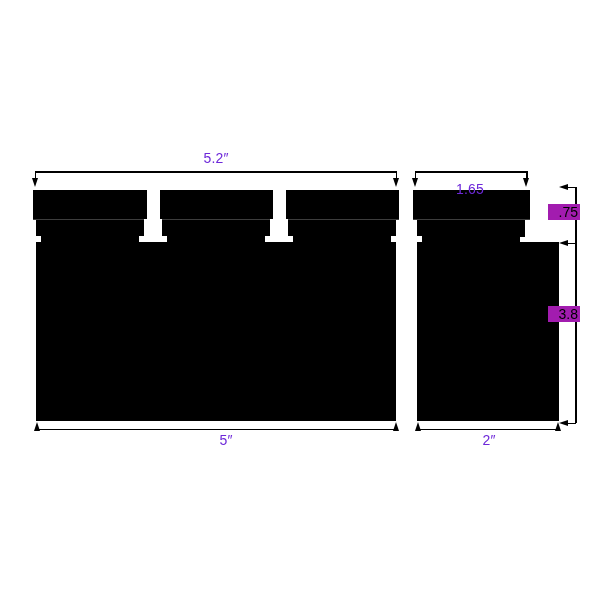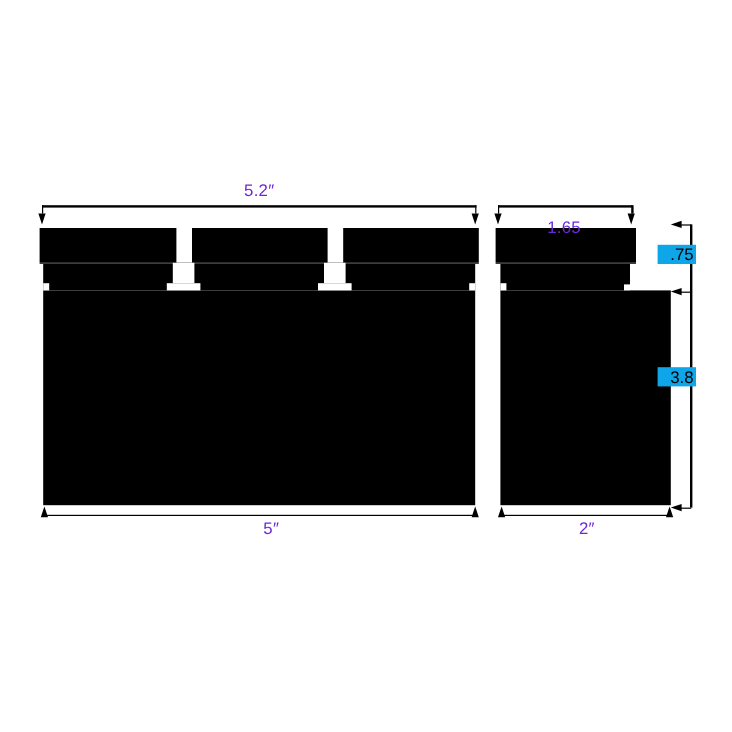--- a/index.html
+++ b/index.html
@@ -10,21 +10,21 @@
   .blk{position:absolute;background:#000;}
   .wht{position:absolute;background:#fff;}
   .seam{position:absolute;height:1px;background:#3d3d3d;}
   .dline{position:absolute;background:#000;}
   .hline{height:1.5px;}
   .vline{width:1.5px;}
   .arrow-down{position:absolute;width:0;height:0;border-left:3.5px solid transparent;border-right:3.5px solid transparent;border-top:9px solid #000;}
   .arrow-up{position:absolute;width:0;height:0;border-left:3.5px solid transparent;border-right:3.5px solid transparent;border-bottom:9px solid #000;}
   .arrow-left{position:absolute;width:0;height:0;border-top:3.5px solid transparent;border-bottom:3.5px solid transparent;border-right:9px solid #000;}
   .dim-label{position:absolute;font-size:14px;line-height:16px;text-align:center;color:#6d28d9;letter-spacing:0.2px;}
-  .dim-label-side{position:absolute;font-size:14px;line-height:16px;text-align:right;color:#000;background:#0ea5e9;padding-right:2px;}
+  .dim-label-side{position:absolute;font-size:14px;line-height:16px;text-align:right;color:#000;background:#a21caf;padding-right:2px;}
 </style>
 </head>
 <body>
 
 <div class="canvas">
 
   <div>
 
     <div class="blk" style="left:36px;top:242px;width:360px;height:179px;"></div>
 

